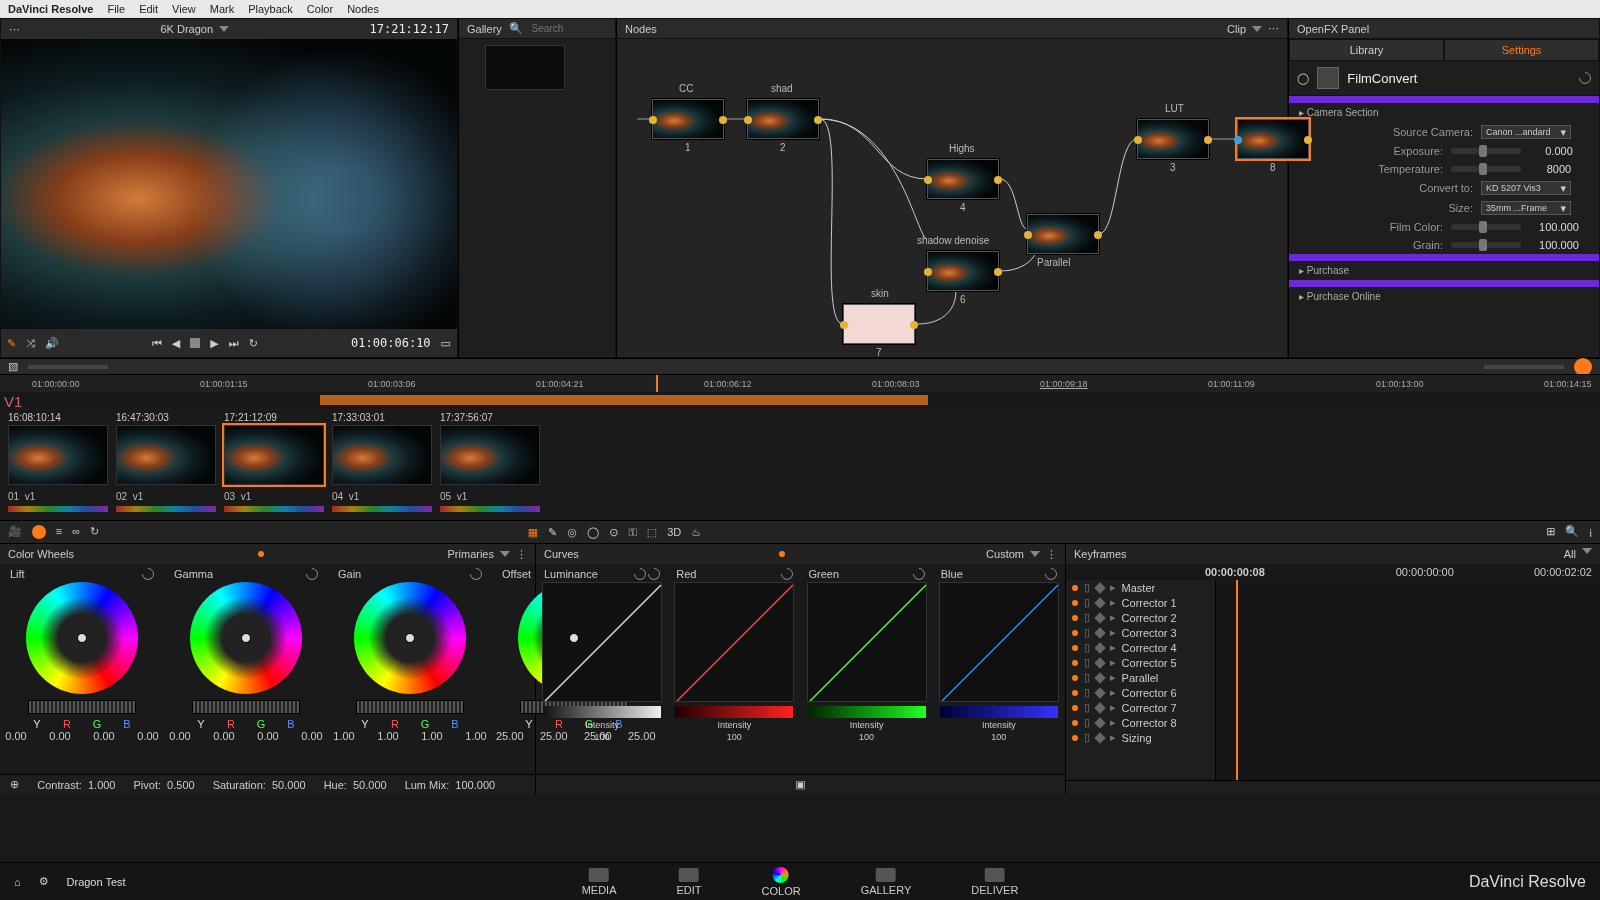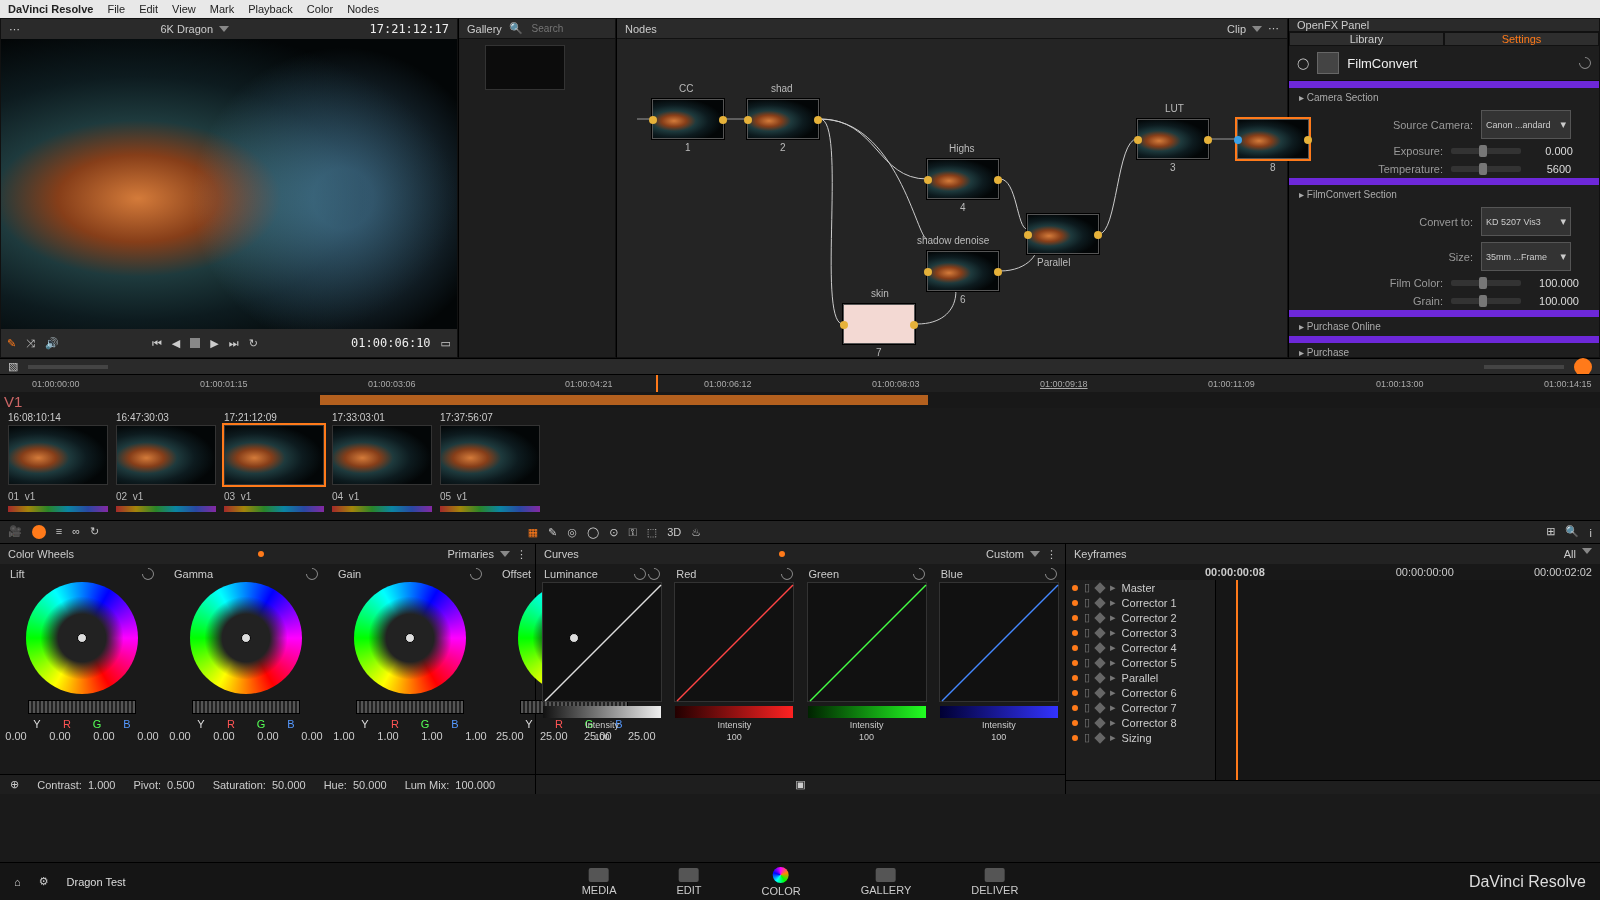--- a/index.html
+++ b/index.html
@@ -35,21 +35,21 @@
 .ofx-tab{flex:1;display:flex;align-items:center;justify-content:center;background:#2e2e2e;border:1px solid #111;font-size:11px}
 .ofx-tab.active{color:#ff7a1a}
 .fx-title{display:flex;align-items:center;gap:8px;padding:6px 8px;border-bottom:1px solid #111}
 .fx-title .chip{width:22px;height:22px;background:#444;border:1px solid #666}
 .sect{padding:4px 10px;font-size:10px;color:#aaa;border-top:7px solid #6d28d9}
 .param{display:flex;align-items:center;justify-content:flex-end;gap:8px;padding:3px 10px;font-size:10px}
 .param label{color:#999;width:110px;text-align:right}
 .param .val{width:60px;text-align:center;color:#ddd}
 .slider{width:70px;height:6px;background:#333;position:relative;border-radius:2px}
 .slider::after{content:"";position:absolute;left:40%;top:-3px;width:8px;height:12px;background:#777;border-radius:2px}
-.dd{width:90px;height:29px;background:#333;border:1px solid #555;display:flex;align-items:center;padding:0 4px;font-size:9px;color:#ccc;justify-content:space-between}
+.dd{width:90px;height:14px;background:#333;border:1px solid #555;display:flex;align-items:center;padding:0 4px;font-size:9px;color:#ccc;justify-content:space-between}
 
 .ruler{height:18px;background:#202020;display:flex;align-items:center;position:relative;border-top:1px solid #000}
 .ruler .tick{position:absolute;font-size:9px;color:#aaa}
 .playhead{position:absolute;top:0;bottom:0;width:2px;background:#ff7a1a}
 .trackbar{height:16px;background:#181818;position:relative}
 .trackbar .seg{position:absolute;top:3px;height:10px;background:#b4601e}
 .thumbs{height:112px;background:#1a1a1a;display:flex;gap:8px;padding:4px 8px;align-items:flex-start}
 .clip{width:100px}
 .clip .tc2{font-size:10px;color:#ccc;margin-bottom:2px}
 .clip .pic{height:60px;border:1px solid #333;background:radial-gradient(ellipse 70% 60% at 30% 55%,#d47b3a 0%,#863e19 25%,#1e3a3d 45%,#0d1b1f 70%,#030607 100%)}
@@ -267,63 +267,62 @@
           <span style="width:10px"></span>
         </div>
         <div class="param">
           <label>Exposure:</label>
           <span class="slider"></span>
           <span class="val">0.000</span>
         </div>
         <div class="param">
           <label>Temperature:</label>
           <span class="slider"></span>
-          <span class="val">5600</span>
-        </div>
-        <div class="sect">▸ FilmConvert Section</div>
+          <span class="val">8000</span>
+        </div>
         <div class="param">
           <label>Convert to:</label>
           <span class="dd">KD 5207 Vis3<span>▾</span></span>
           <span style="width:10px"></span>
         </div>
         <div class="param">
           <label>Size:</label>
           <span class="dd">35mm ...Frame<span>▾</span></span>
           <span style="width:10px"></span>
         </div>
         <div class="param">
           <label>Film Color:</label>
           <span class="slider"></span>
           <span class="val">100.000</span>
         </div>
         <div class="param">
           <label>Grain:</label>
           <span class="slider"></span>
           <span class="val">100.000</span>
         </div>
+        <div class="sect">▸ Purchase</div>
         <div class="sect">▸ Purchase Online</div>
-        <div class="sect">▸ Purchase</div>
       </div>
   </div>
 </div>
 
 <div style="height:16px;background:#2a2a2a;display:flex;align-items:center;padding:0 8px;gap:10px;border-top:1px solid #000">
   <span>▧</span>
   <span style="width:80px;height:4px;background:#444;display:inline-block"></span>
   <span style="flex:1"></span>
   <span style="width:80px;height:4px;background:#444;display:inline-block"></span>
   <span class="dot" style="background:#ff7a1a;width:18px;height:18px"></span>
 </div>
 
 <div class="ruler">
   <div class="playhead" style="left:41%"></div>
 <span class="tick" style="left: 2%;">01:00:00:00</span>
     <span class="tick" style="left: 12.5%;">01:00:01:15</span>
     <span class="tick" style="left: 23%;">01:00:03:06</span>
-    <span class="tick" style="left: 33.5%; margin-left: 29px;">01:00:04:21</span>
+    <span class="tick" style="left: 33.5%;">01:00:04:21</span>
     <span class="tick" style="left: 44%;">01:00:06:12</span>
     <span class="tick" style="left: 54.5%;">01:00:08:03</span>
     <span class="tick" style="left: 65%; text-decoration: underline;">01:00:09:18</span>
     <span class="tick" style="left: 75.5%;">01:00:11:09</span>
     <span class="tick" style="left: 86%;">01:00:13:00</span>
     <span class="tick" style="left: 96.5%;">01:00:14:15</span>
   </div>
 <div class="trackbar">
   <span style="position:absolute;left:4px;top:1px;font-size:15px;color:#c66">V1</span>
   <div class="seg" style="left:20%;width:38%"></div>

